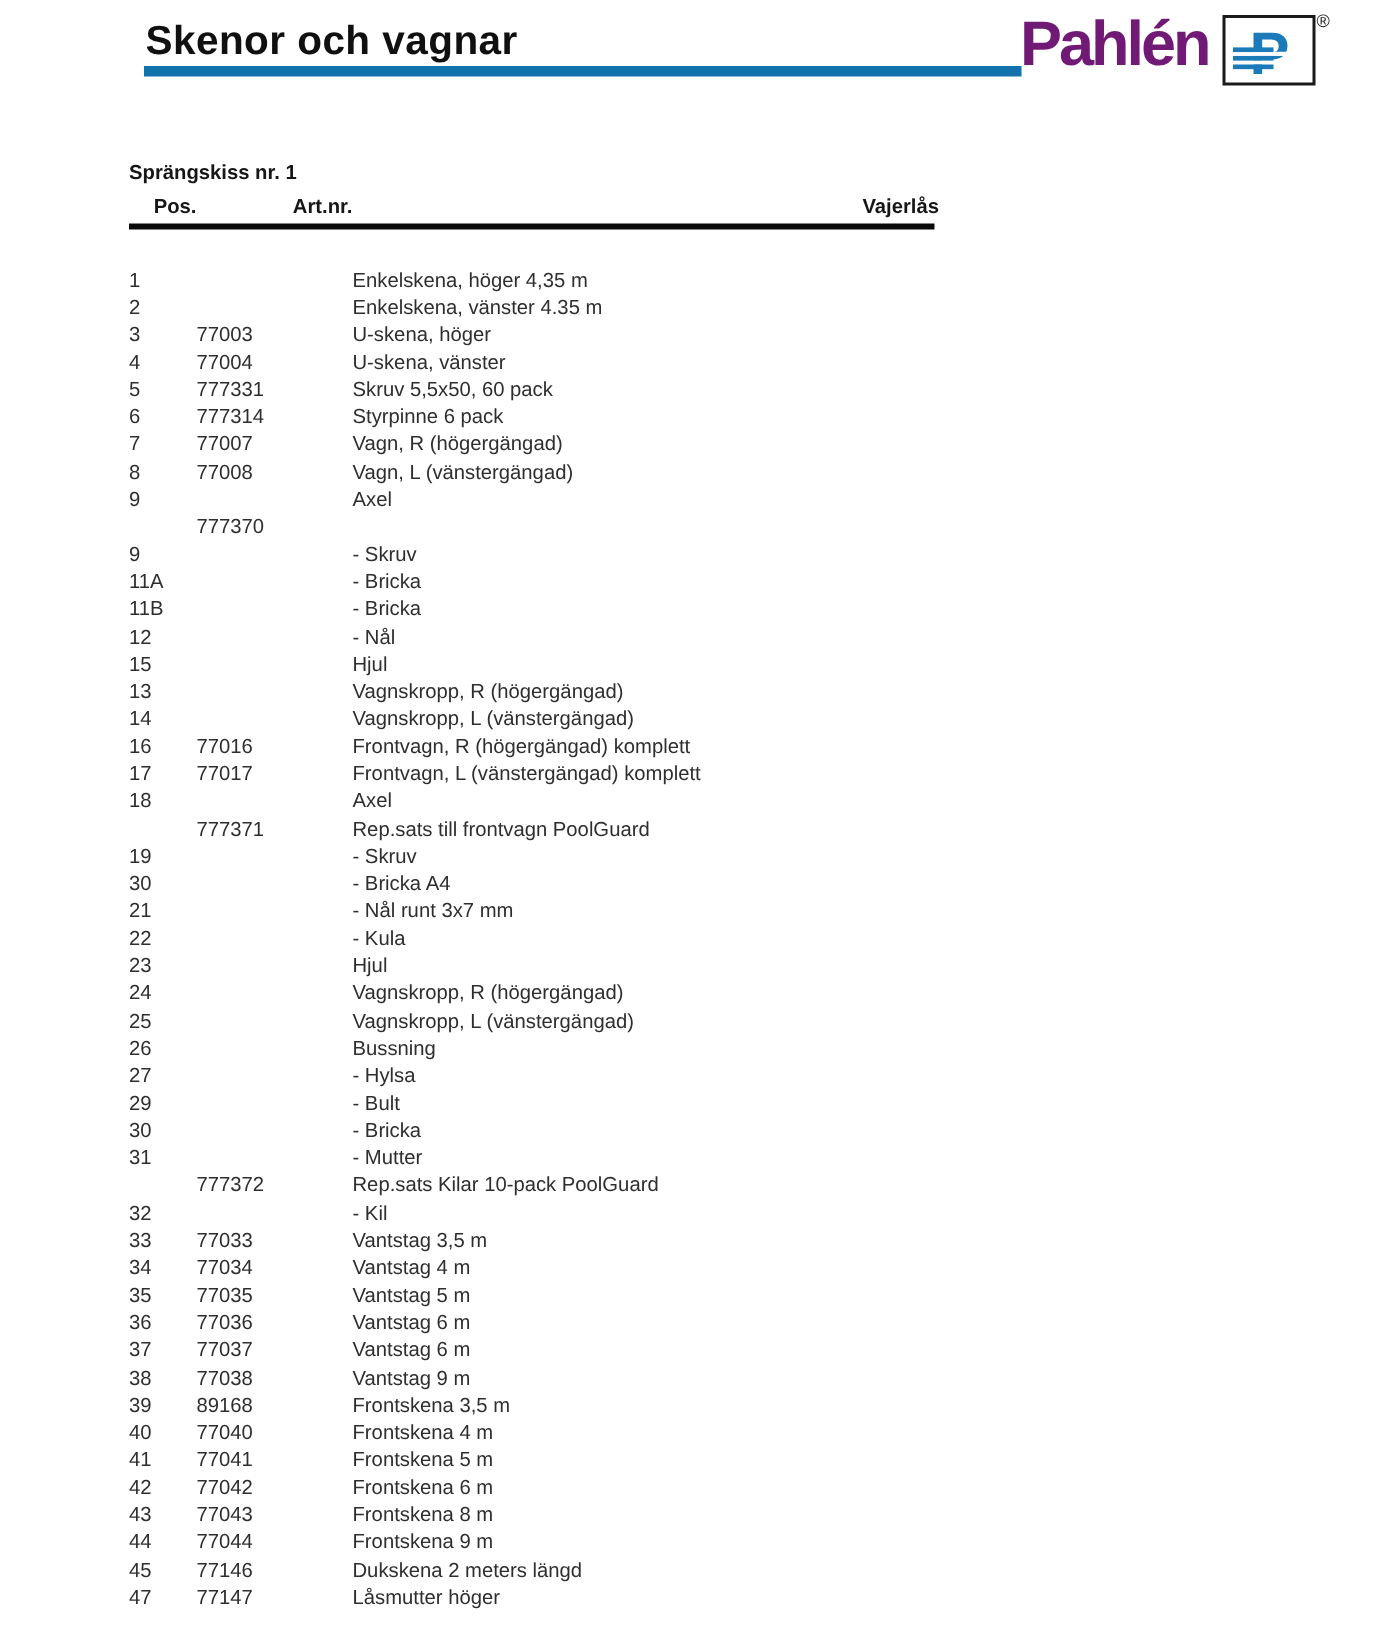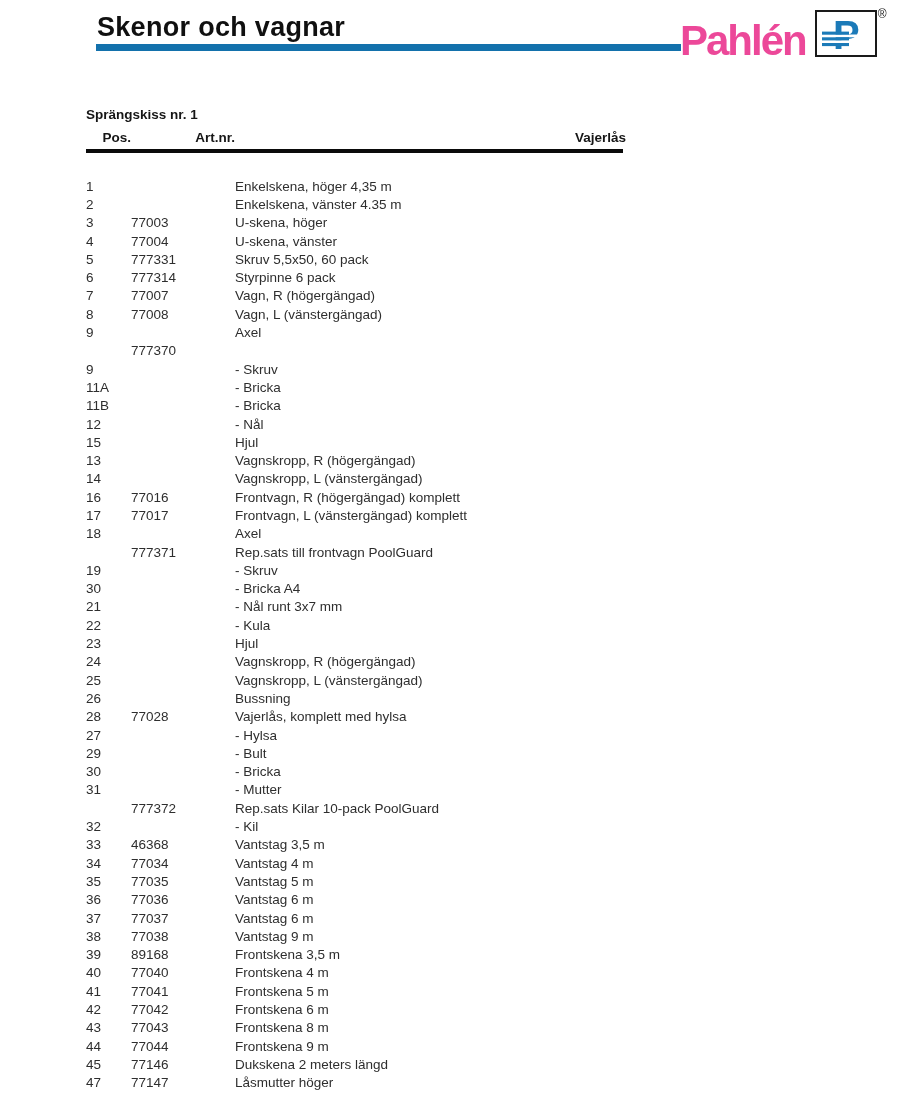--- a/index.html
+++ b/index.html
@@ -20,22 +20,22 @@
   }
   .blue-rule {
     position: absolute; left: 96px; top: 44px;
     width: 585px; height: 7px;
   }
   .logo {
     position: absolute; left: 680px; top: 8px;
     display: flex; align-items: flex-start;
   }
   .logo-text {
-    font-size: 42px; font-weight: bold; color: #ec4899;
-    letter-spacing: -2px; line-height: 1; margin-top: 12px;
+    font-size: 42px; font-weight: bold; color: #701a75;
+    letter-spacing: -2px; line-height: 1; margin-top: 0;
     white-space: nowrap;
   }
   .logo-box {
     width: 62px; height: 47px; box-sizing: border-box;
     border: 2px solid #1a1a1a; background: #fff;
     margin-left: 9px; margin-top: 2px;
     display: flex; align-items: center; justify-content: center;
   }
   .reg-mark {
     font-size: 12px; color: #1a1a1a; line-height: 1;
@@ -239,25 +239,20 @@
       <span>25</span>
       <span></span>
       <span>Vagnskropp, L (vänstergängad)</span>
     </div>
     <div class="row">
       <span>26</span>
       <span></span>
       <span>Bussning</span>
     </div>
     <div class="row">
-      <span>28</span>
-      <span>77028</span>
-      <span>Vajerlås, komplett med hylsa</span>
-    </div>
-    <div class="row">
       <span>27</span>
       <span></span>
       <span>- Hylsa</span>
     </div>
     <div class="row">
       <span>29</span>
       <span></span>
       <span>- Bult</span>
     </div>
     <div class="row">
@@ -275,21 +270,21 @@
       <span>777372</span>
       <span>Rep.sats Kilar 10-pack PoolGuard</span>
     </div>
     <div class="row">
       <span>32</span>
       <span></span>
       <span>- Kil</span>
     </div>
     <div class="row">
       <span>33</span>
-      <span>46368</span>
+      <span>77033</span>
       <span>Vantstag 3,5 m</span>
     </div>
     <div class="row">
       <span>34</span>
       <span>77034</span>
       <span>Vantstag 4 m</span>
     </div>
     <div class="row">
       <span>35</span>
       <span>77035</span>

